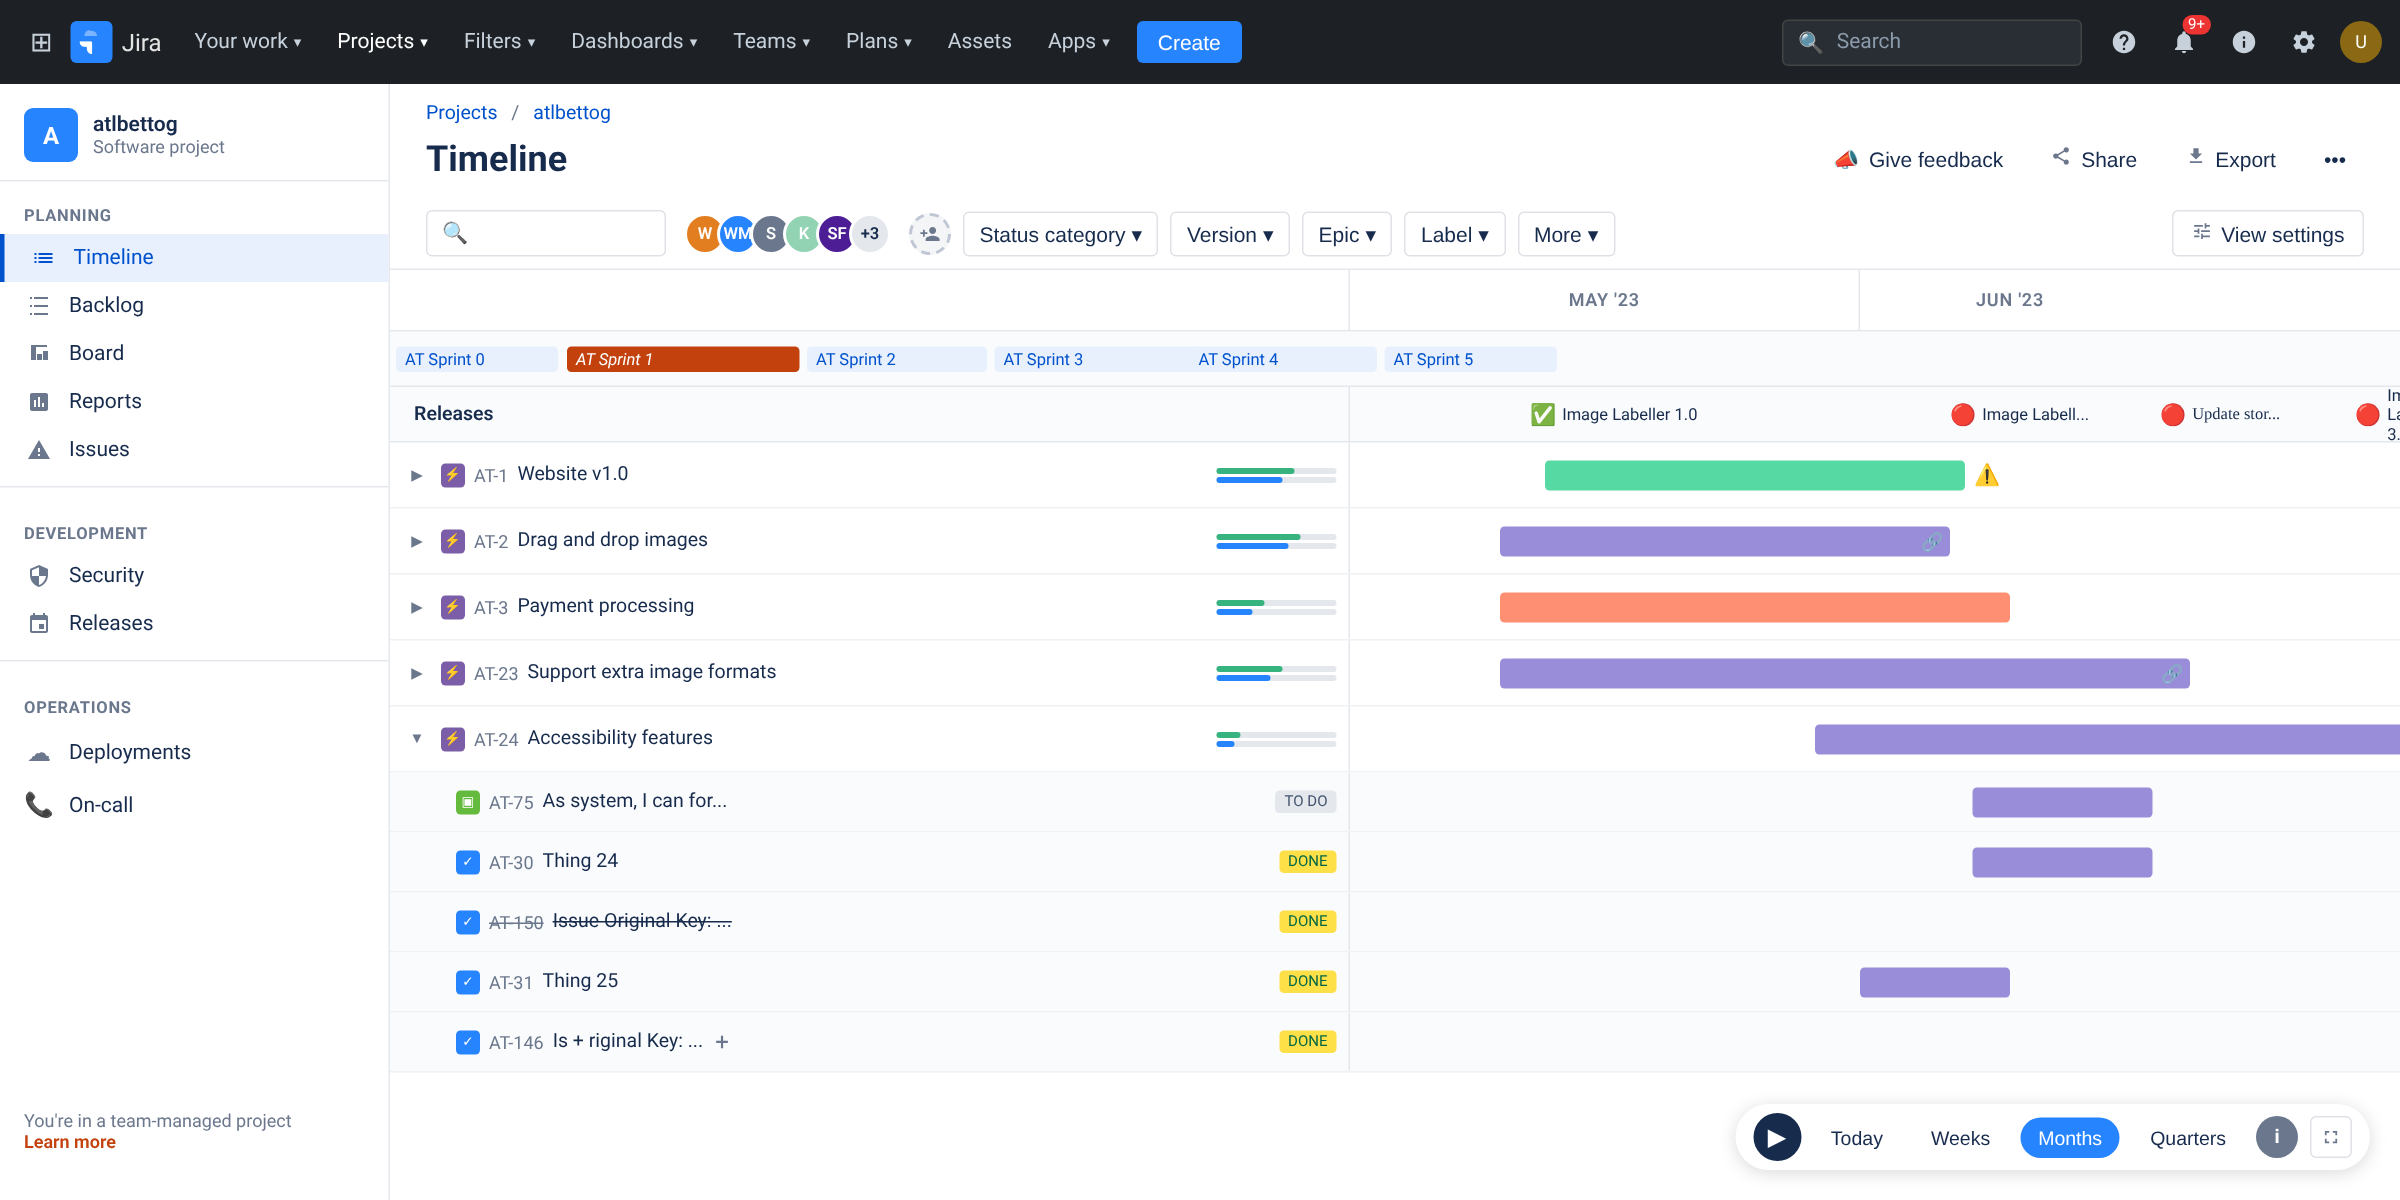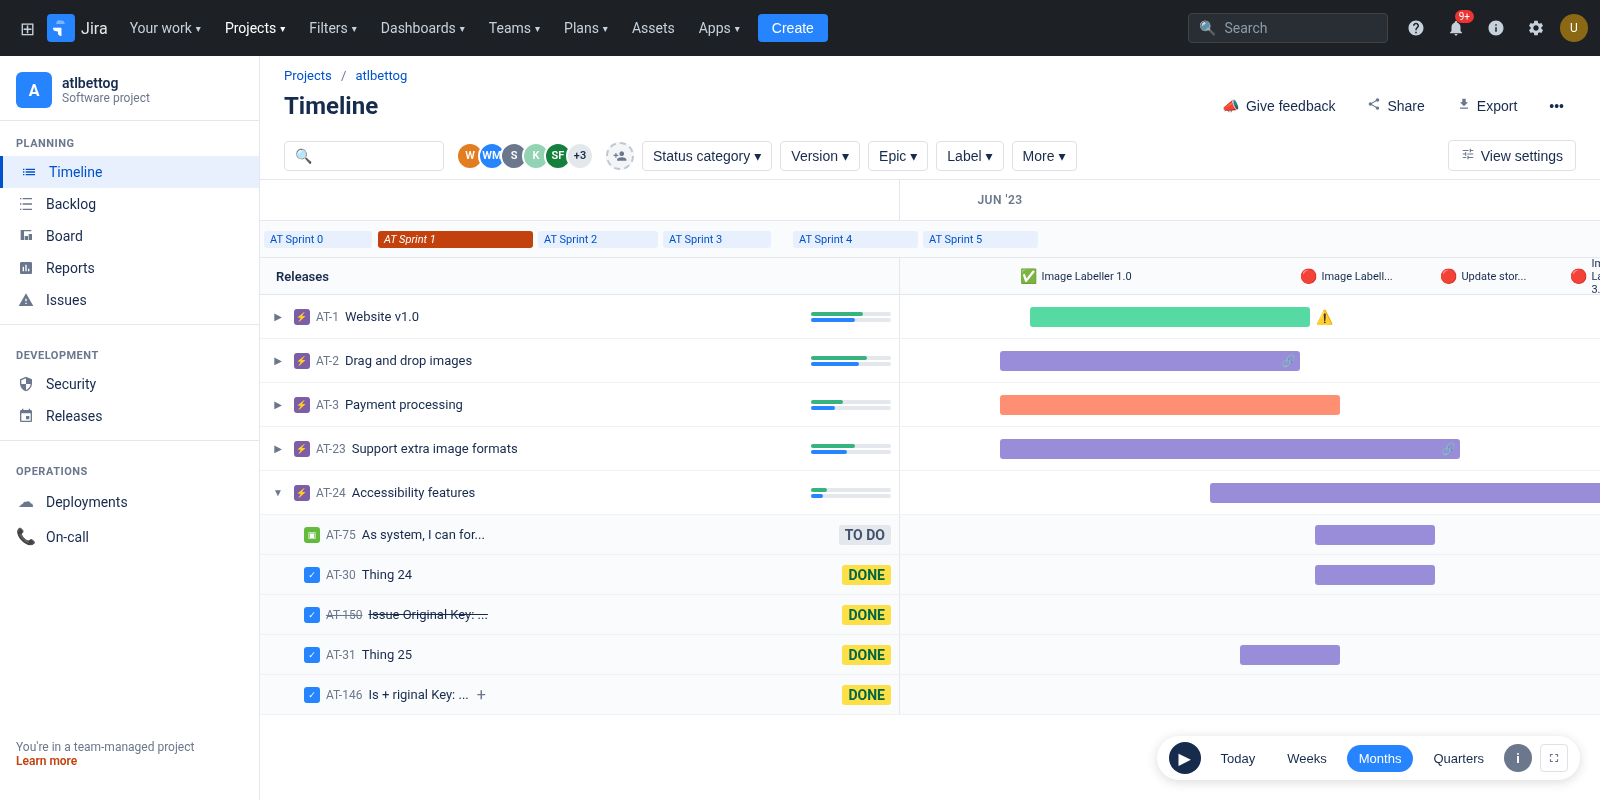--- a/index.html
+++ b/index.html
@@ -81,21 +81,21 @@
     
     .issue-row { display: flex; min-height: 44px; border-bottom: 1px solid #f0f1f3; align-items: stretch; }
     .issue-cell-left { width: 640px; min-width: 640px; display: flex; align-items: center; padding: 4px 8px; gap: 6px; border-right: 1px solid #e4e8ec; }
     .issue-cell-right { flex: 1; position: relative; display: flex; align-items: center; }
     .expand-btn { width: 20px; height: 20px; display: flex; align-items: center; justify-content: center; cursor: pointer; color: #6b778c; font-size: 10px; flex-shrink: 0; }
     .issue-icon-epic { width: 16px; height: 16px; border-radius: 3px; background: #7b5ea7; display: flex; align-items: center; justify-content: center; color: white; font-size: 9px; flex-shrink: 0; }
     .issue-icon-story { width: 16px; height: 16px; border-radius: 3px; background: #63ba3c; display: flex; align-items: center; justify-content: center; color: white; font-size: 9px; flex-shrink: 0; }
     .issue-icon-task { width: 16px; height: 16px; border-radius: 3px; background: #2684ff; display: flex; align-items: center; justify-content: center; color: white; font-size: 9px; flex-shrink: 0; }
     .issue-key { font-size: 12px; color: #6b778c; white-space: nowrap; }
     .issue-name { font-size: 13px; color: #172b4d; overflow: hidden; text-overflow: ellipsis; white-space: nowrap; }
-    .status-badge { font-size: 14px; font-weight: 700; padding: 2px 6px; border-radius: 3px; white-space: nowrap; flex-shrink: 0; }
+    .status-badge { font-size: 10px; font-weight: 400; padding: 2px 6px; border-radius: 3px; white-space: nowrap; flex-shrink: 0; }
     .status-todo { background: #e4e8ec; color: #42526e; }
     .status-done { background: #fde047; color: #006644; }
     .progress-bar-container { width: 80px; height: 4px; background: #e4e8ec; border-radius: 2px; flex-shrink: 0; }
     .progress-bar-fill { height: 100%; border-radius: 2px; background: #36b37e; }
     .progress-blue { background: #2684ff; }
 
     
     .gantt-bar { position: absolute; height: 20px; border-radius: 3px; cursor: pointer; display: flex; align-items: center; justify-content: flex-end; padding-right: 4px; }
     .gantt-bar-green { background: #57d9a3; }
     .gantt-bar-purple { background: #998dd9; }
@@ -327,21 +327,21 @@
       <div class="search-box">
         <span style="color:#6b778c">🔍</span>
         <input type="text" style="width: 80px;">
       </div>
 
       <div class="avatar-group">
         <div class="avatar-sm" style="background:#e27d20">W</div>
         <div class="avatar-sm" style="background:#2684ff">WM</div>
         <div class="avatar-sm" style="background:#6b778c">S</div>
         <div class="avatar-sm" style="background:#91d3b3">K</div>
-        <div class="avatar-sm" style="background:#15803d">SF</div>
+        <div class="avatar-sm" style="background:#4c1d95">SF</div>
         <div class="count-badge">+3</div>
       </div>
       <div class="add-assignee">
         <svg width="14" height="14" viewBox="0 0 24 24" fill="#6b778c">
             <path d="M15 12c2.21 0 4-1.79 4-4s-1.79-4-4-4-4 1.79-4 4 1.79 4 4 4zm-9-2V7H4v3H1v2h3v3h2v-3h3v-2H6zm9 4c-2.67 0-8 1.34-8 4v2h16v-2c0-2.66-5.33-4-8-4z"></path>
           </svg>
       </div>
 
       <button class="filter-btn">
         <span>Status category</span>
@@ -373,50 +373,51 @@
         </span>
         <span>View settings</span>
       </button>
     </div>
 
     <div style="display:flex; flex-direction:column; flex:1; overflow:hidden;">
 
       <div style="display:flex; border-bottom:1px solid #e4e8ec; background:white; position:sticky; top:0; z-index:10;">
         <div style="width:640px; min-width:640px; border-right:1px solid #e4e8ec; padding:8px 16px; font-size:12px; color:#6b778c;"></div>
         <div style="flex:1; display:flex; overflow:hidden;">
+          <div style="flex:0 0 340px; border-right:1px solid #e4e8ec; display:flex; align-items:center; justify-content:center; padding:8px; font-size:12px; font-weight:600; color:#6b778c; letter-spacing:0.5px; height:40px;">MAY '23</div>
           <div style="flex:0 0 200px; display:flex; align-items:center; justify-content:center; padding:8px; font-size:12px; font-weight:600; color:#6b778c; letter-spacing:0.5px; height:40px;">JUN '23</div>
         </div>
       </div>
 
       <div class="sprints-row">
         <div class="sprints-right">
           <div class="sprint-label" style="left:4px; width:108px;">AT Sprint 0</div>
           <div class="sprint-label active" style="left:118px; width:155px;">AT Sprint 1</div>
           <div class="sprint-label" style="left:278px; width:120px;">AT Sprint 2</div>
-          <div class="sprint-label" style="left:403px; width:108px;">AT Sprint 3</div>
+          <div class="sprint-label" style="left:403px; width:137px;">AT Sprint 3</div>
           <div class="sprint-label" style="left:533px; width:125px;">AT Sprint 4</div>
           <div class="sprint-label" style="left:663px; width:115px;">AT Sprint 5</div>
 
         </div>
       </div>
 
       <div class="releases-row">
         <div class="releases-left">Releases</div>
         <div class="releases-right">
           <div class="release-marker" style="left:120px;">
             <span class="release-icon-green">✅</span>
             <span style="font-size:11px;">Image Labeller 1.0</span>
           </div>
           <div class="release-marker" style="left:400px;">
             <span class="release-icon-red">🔴</span>
             <span style="font-size:11px;">Image Labell...</span>
           </div>
           <div class="release-marker" style="left:540px;">
             <span class="release-icon-red">🔴</span>
-            <span style="font-size:11px;">Update stor...</span>
+            <span style="font-size:11px;font-family:Liberation Serif, serif;">Update stor...</span>
           </div>
           <div class="release-marker" style="left:670px;">
             <span class="release-icon-red">🔴</span>
             <span style="font-size:11px;">Image Labeller 3.0</span>
           </div>
         </div>
       </div>
 
       <div style="flex:1; overflow-y:auto; overflow-x:hidden;">
 

